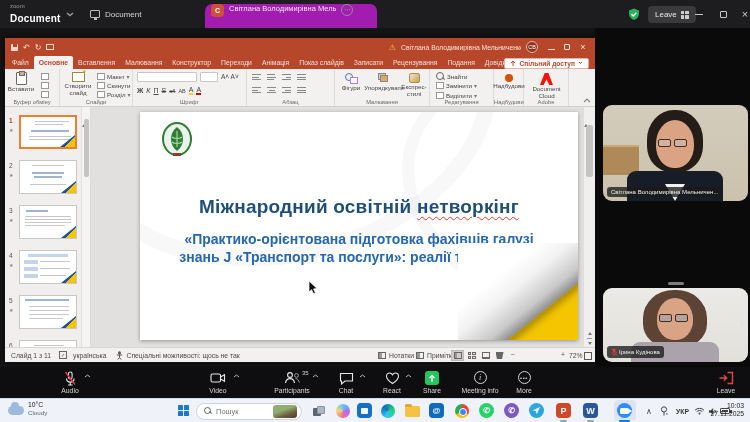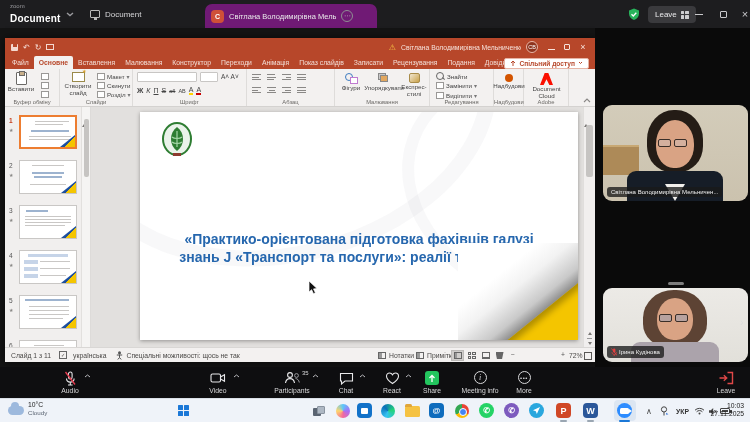--- a/index.html
+++ b/index.html
@@ -9,21 +9,21 @@
 
   
   .ztb{position:absolute;left:0;top:0;width:750px;height:28px;background:#1d1d1f}
   .zlogo{position:absolute;left:10px;top:3px;line-height:1}
   .zlogo .s{font-size:6px;color:#9a9a9e;display:block}
   .zlogo .m{font-size:10px;color:#fff;font-weight:bold;letter-spacing:.2px}
   .chev{stroke:#9a9a9e;fill:none;stroke-width:1.4}
   .mtab{position:absolute;left:90px;top:0;height:28px;display:flex;align-items:center;gap:5px;color:#d6d6d8;font-size:8px}
   .monitor{width:10px;height:8px;border:1px solid #bbb;border-radius:1px;position:relative}
   .monitor:after{content:"";position:absolute;left:3px;bottom:-3px;width:3px;height:2px;background:#bbb}
-  .atab{position:absolute;left:205px;top:4px;width:172px;height:24px;background:#701a75;border-radius:7px 7px 0 0;display:flex;align-items:center;gap:5px;padding:0 6px}
+  .atab{position:absolute;left:205px;top:4px;width:172px;height:24px;background:#a21caf;border-radius:7px 7px 0 0;display:flex;align-items:flex-start;gap:5px;padding:0 6px}
   .avatarC{width:13px;height:13px;border-radius:4px;background:#cf5038;color:#fff;font-size:7px;font-weight:bold;display:flex;align-items:center;justify-content:center}
   .atab .lbl{font-size:7.5px;color:#e9e9eb;white-space:nowrap;overflow:hidden;text-overflow:ellipsis;max-width:118px}
   .dots{width:12px;height:12px;border:1px solid #8e8e92;border-radius:50%;color:#c9c9cc;font-size:7px;line-height:10px;text-align:center;flex:none}
   .viewpill{position:absolute;left:648px;top:6px;height:17px;background:#3a3a3d;border-radius:4px;display:flex;align-items:center;gap:4px;padding:0 7px;color:#e8e8ea;font-size:8px}
   .grid4{width:8px;height:8px;display:grid;grid-template-columns:1fr 1fr;gap:1px}
   .grid4 i{background:#cfcfd2;border-radius:.5px}
   .wc{position:absolute;top:0;width:22px;height:28px;display:flex;align-items:center;justify-content:center;color:#c9c9cc}
   .wmin{left:688px}.wmax{left:712px}.wclose{left:734px;font-size:11px}
   .minbar{width:8px;height:1px;background:#c9c9cc}
   .maxbox{width:7px;height:7px;border:1px solid #c9c9cc;border-radius:1px}
@@ -495,20 +495,23 @@
     <div class="canvas">
       <div class="slide">
         <div class="sw1"></div>
         <div class="sw2"></div>
         <svg class="logo" viewBox="0 0 34 37">
           <ellipse cx="17" cy="18" rx="14" ry="16" fill="#eaf3ea" stroke="#2e7d32" stroke-width="2"></ellipse>
           <path d="M17 6c4 3 6 7 6 12s-2 9-6 12c-4-3-6-7-6-12s2-9 6-12z" fill="#2e7d32"></path>
           <path d="M17 10v16M12 16c2 2 8 2 10 0M12 21c2 2 8 2 10 0" stroke="#a5d6a7" stroke-width="1.2" fill="none"></path>
           <rect x="13" y="32" width="8" height="3" fill="#8d3b2f"></rect>
         </svg>
+        <div class="stitle">
+          <span>Міжнародний освітній</span> <span class="spell">нетворкінг</span>
+        </div>
         <div class="ssub">«Практико-орієнтована підготовка фахівців галузі знань J «Транспорт та послуги»: реалії та виклики»</div>
         <div class="corner">
           <div class="cflag"></div>
           <div class="cpage"></div>
         </div>
         <svg class="cursor" width="11" height="15">
           <path d="M1 1v11l2.6-2.3 1.9 4 1.9-.9-1.9-3.9L9 8.5z" fill="#111" stroke="#fff" stroke-width=".7"></path>
         </svg>
       </div>
     </div>
@@ -693,20 +696,25 @@
         <span class="t1" style="display:block">10°C</span>
         <span class="t2" style="display:block">Cloudy</span>
       </span>
     </div>
     <div class="winlogo">
         <i></i>
         <i></i>
         <i></i>
         <i></i>
       </div>
+    <div class="search">
+      <span class="mag"></span>
+      <input placeholder="Пошук" style="">
+      <span class="schip"></span>
+    </div>
     <span class="ti" style="left:310px">
         <span class="tv">
           <i></i>
           <i></i>
         </span>
       </span>
     <span class="ti" style="left:334px">
         <span class="copilot"></span>
       </span>
     <span class="ti" style="left:357px;background:#1272c9;width:15px;height:15px;top:4px">

